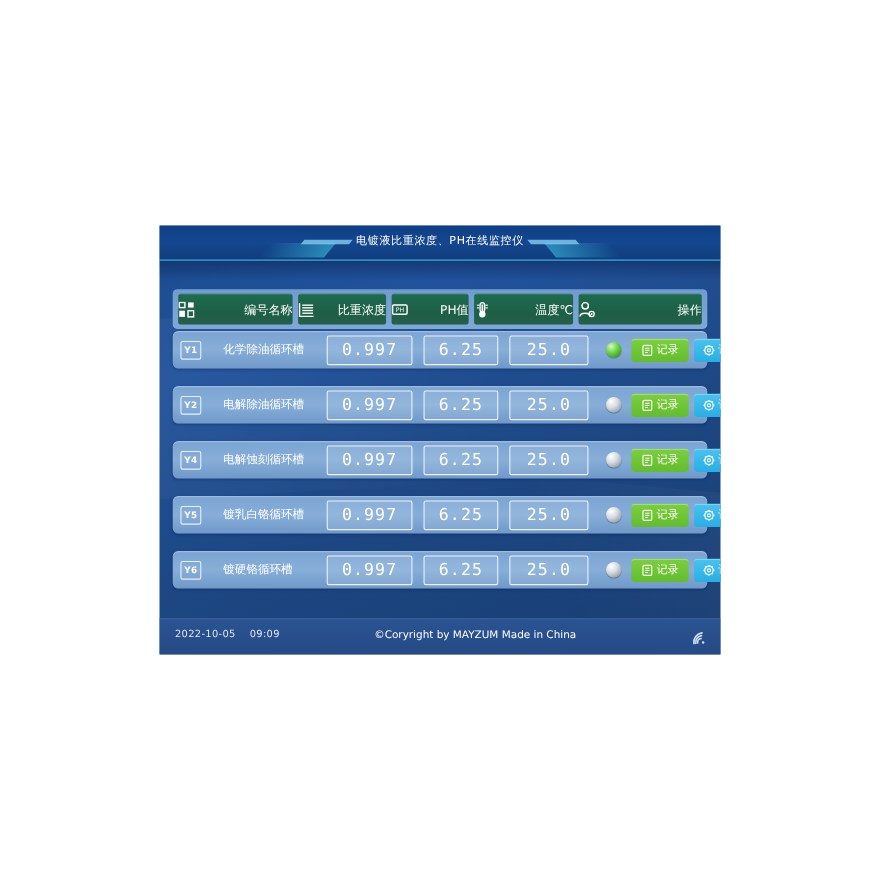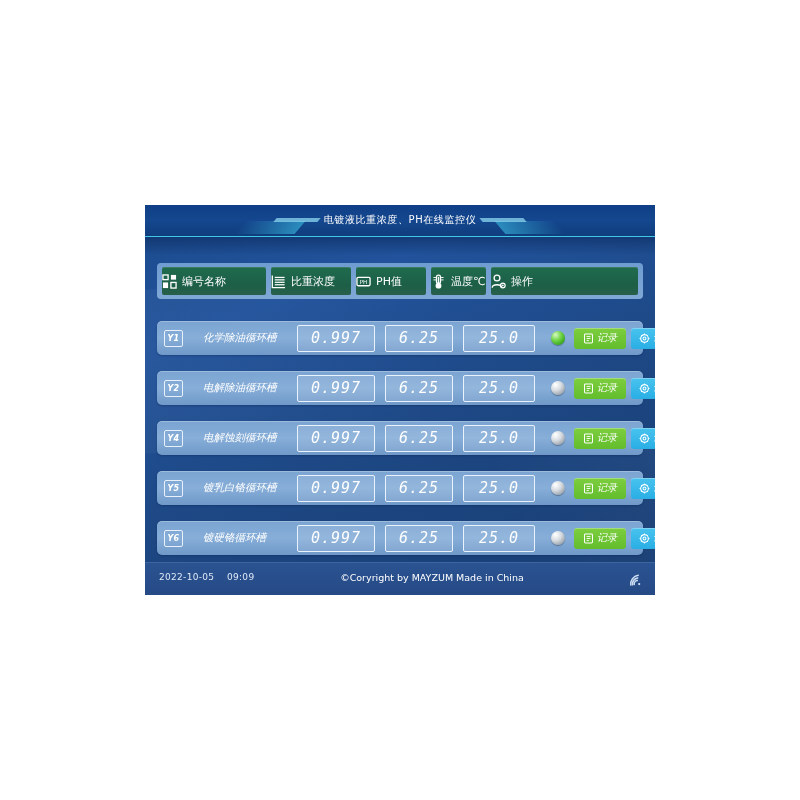--- a/index.html
+++ b/index.html
@@ -136,52 +136,51 @@
     padding: 4px 5px;
     box-sizing: border-box;
     z-index: 3;
   }
   .hbtn {
     height: 28px;
     background: linear-gradient(180deg, #1f6b4e 0%, #1d6148 55%, #17533d 100%);
     border-radius: 2px;
     display: flex;
     align-items: center;
-    justify-content: flex-start;
+    justify-content: space-between;
     gap: 5px;
     color: #ffffff;
     font-size: 11px;
     white-space: nowrap;
     box-shadow: inset 0 1px 0 rgba(255,255,255,0.12);
     position: relative;
     overflow: hidden;
   }
   .hbtn::after {
     content: "";
     position: absolute;
     left: 0; bottom: 0;
     width: 100%; height: 40%;
     background: linear-gradient(180deg, rgba(255,255,255,0.0), rgba(255,255,255,0.07));
     pointer-events: none;
   }
   .hbtn.c-name  { width: 104px; }
   .hbtn.c-dens  { width: 80px; }
   .hbtn.c-ph    { width: 70px; }
-  .hbtn.c-temp  { width: 55px; }
+  .hbtn.c-temp  { width: 90px; }
   .hbtn.c-op    { flex: 1 1 auto; }
   .hbtn .ico { width: 15px; height: 15px; flex: 0 0 auto; display:block; }
 
   
   .rows {
     position: absolute;
     left: 12px;
-    top: 116px;
+    top: 96px;
     width: 486px;
     z-index: 3;
-    font-style: italic;
   }
   .drow {
     height: 34px;
     margin-bottom: 16px;
     background: linear-gradient(180deg, #7ba4d2 0%, #87aed8 50%, #7099c9 100%);
     border-radius: 5px;
     display: flex;
     align-items: center;
     padding: 0 7px;
     box-sizing: border-box;

